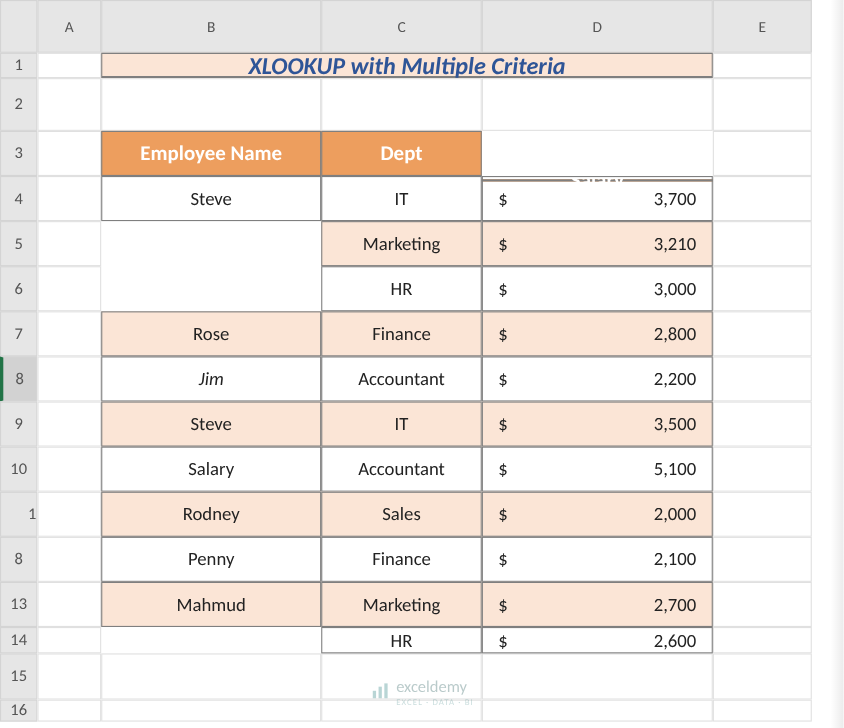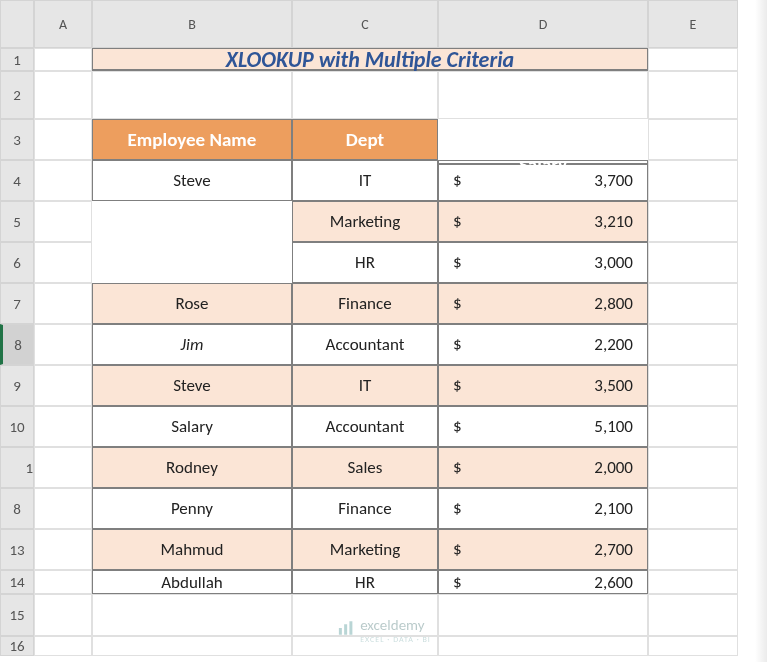--- a/index.html
+++ b/index.html
@@ -232,21 +232,20 @@
       <span>2,100</span>
     </div>
 
   <div class="tcell center alt" style="grid-column:3;grid-row:14;">Mahmud</div>
   <div class="tcell center alt" style="grid-column:4;grid-row:14;">Marketing</div>
   <div class="tcell money alt" style="grid-column:5;grid-row:14;">
       <span>$</span>
       <span>2,700</span>
     </div>
 
-  <div class="tcell center" style="grid-column:3;grid-row:15;">Abdullah</div>
   <div class="tcell center" style="grid-column:4;grid-row:15;">HR</div>
   <div class="tcell money" style="grid-column:5;grid-row:15;">
       <span>$</span>
       <span>2,600</span>
     </div>
 </div>
 
 <div class="watermark">
   <span>
     <svg viewBox="0 0 24 24" fill="#3a8a8a">

